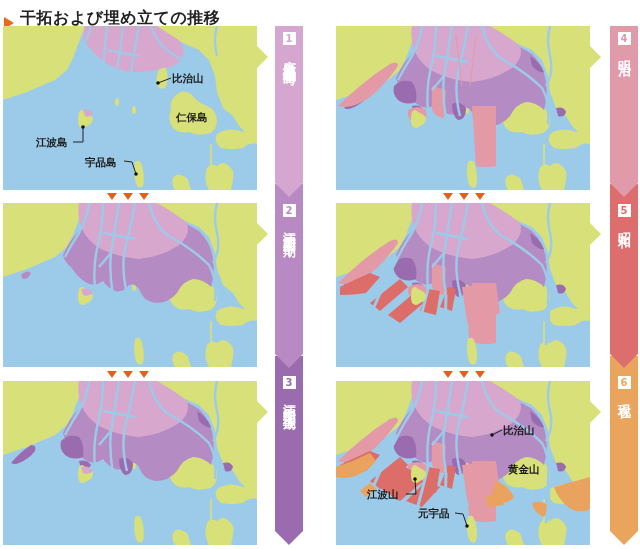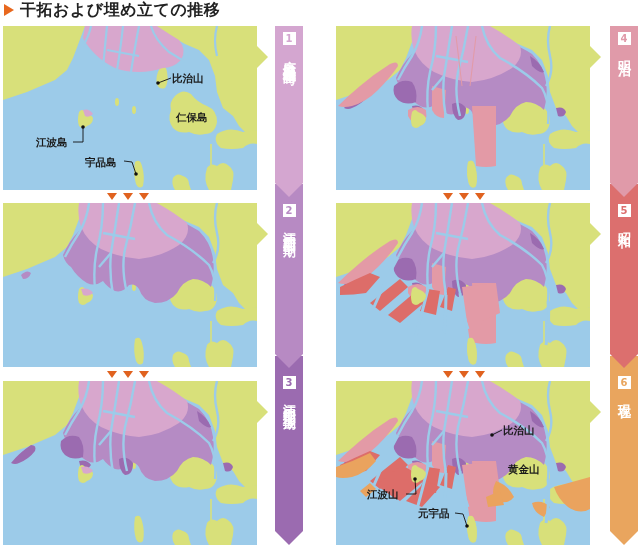--- a/index.html
+++ b/index.html
@@ -1,17 +1,17 @@
 <!DOCTYPE html>
 <html><head>
 <meta charset="utf-8">
 <style>
   html,body{margin:0;padding:0;background:#ffffff;}
   body{width:640px;height:549px;position:relative;overflow:hidden;font-family:"DejaVu Sans","Liberation Sans",sans-serif;}
-  .title-wrap{position:absolute;left:4px;top:0;height:20px;display:flex;align-items:center;}
+  .title-wrap{position:absolute;left:4px;top:9px;height:20px;display:flex;align-items:flex-end;}
   .title-tri{width:0;height:0;border-top:6px solid transparent;border-bottom:6px solid transparent;border-left:10px solid #e8681e;margin-right:6px;}
   .title-text{font-size:16px;font-weight:bold;color:#222;letter-spacing:0.5px;}
   .panel{position:absolute;width:290px;height:164px;}
   .panel svg{display:block;width:254px;height:164px;}
   .pointer{position:absolute;width:0;height:0;border-top:11px solid transparent;border-bottom:11px solid transparent;border-left:11px solid #d8e07a;}
   .seps{position:absolute;display:flex;gap:6px;}
   .sep-tri{width:0;height:0;border-left:5px solid transparent;border-right:5px solid transparent;border-top:7px solid #e0621f;}
   .banner{position:absolute;width:28px;display:flex;flex-direction:column;align-items:center;}
   .banner .num{margin-top:6px;width:13px;height:13px;background:#fff;font-size:10px;font-weight:bold;line-height:13px;text-align:center;}
   .banner .lbl{margin-top:5px;writing-mode:vertical-rl;text-orientation:upright;color:#fff;font-size:13px;font-weight:bold;letter-spacing:2px;}

